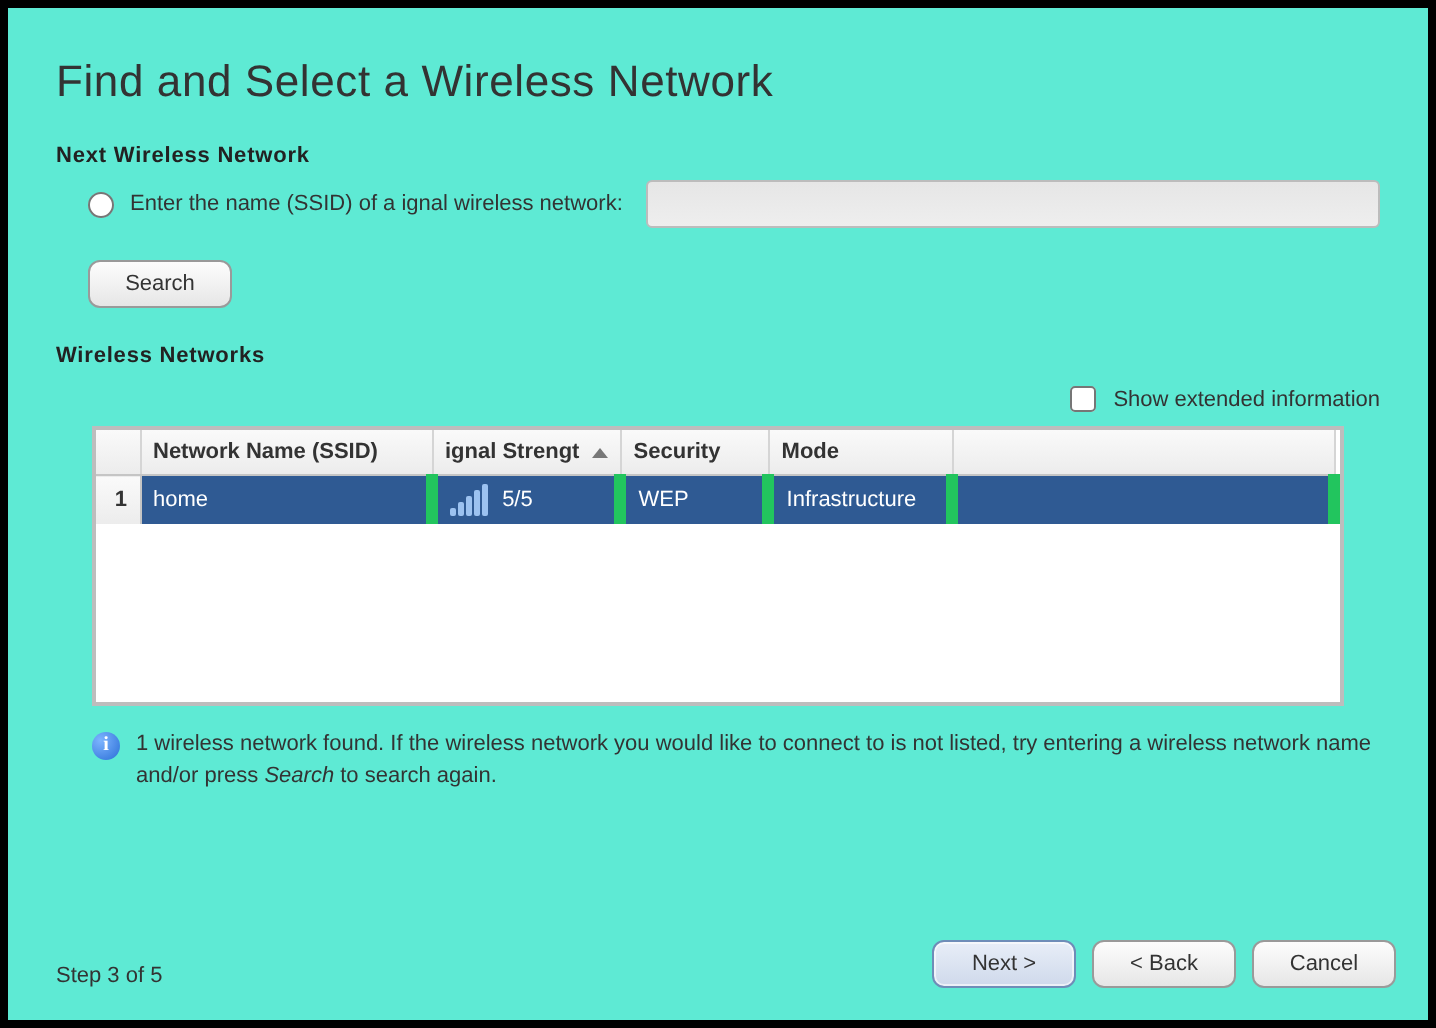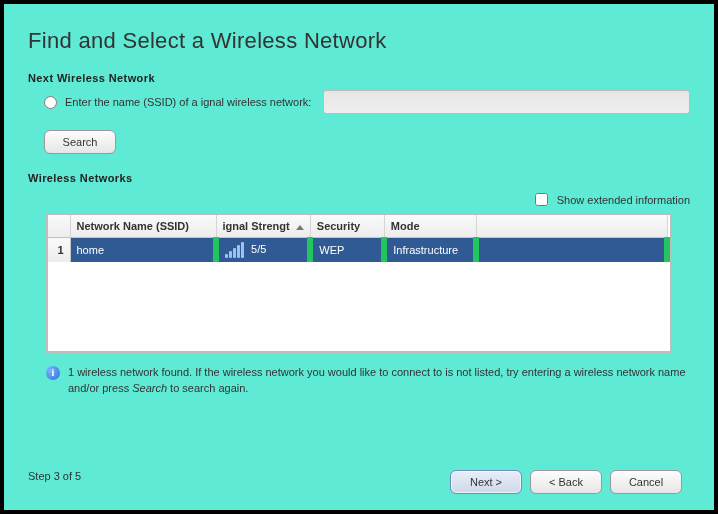--- a/index.html
+++ b/index.html
@@ -154,23 +154,23 @@
     background: radial-gradient(circle at 30% 30%, #7db4ff, #2a6fd6);
     color: #fff; font-weight: bold;
     font-size: 10px; font-family: Georgia, serif;
     display: flex; align-items: center; justify-content: center;
     margin-top: 1px;
   }
   .info-row b { font-weight: normal; }
   .info-row i { font-style: italic; }
   .footer {
     position: absolute;
-    left: 24px; right: 32px; bottom: 16px;
-    display: flex;
-    align-items: flex-start;
+    left: 24px; right: 16px; bottom: 16px;
+    display: flex;
+    align-items: flex-end;
     margin-top: 40px;
   }
   .step { font-size: 11px; color: #333; }
   .footer-btns { margin-left: auto; display: flex; gap: 8px; }
   .btn-primary {
     background: linear-gradient(#e8eef8,#cfd9eb);
     border: 1px solid #6f8db8;
     box-shadow: inset 0 0 0 1px rgba(255,255,255,0.6);
   }
   .col-name{width:146px}

